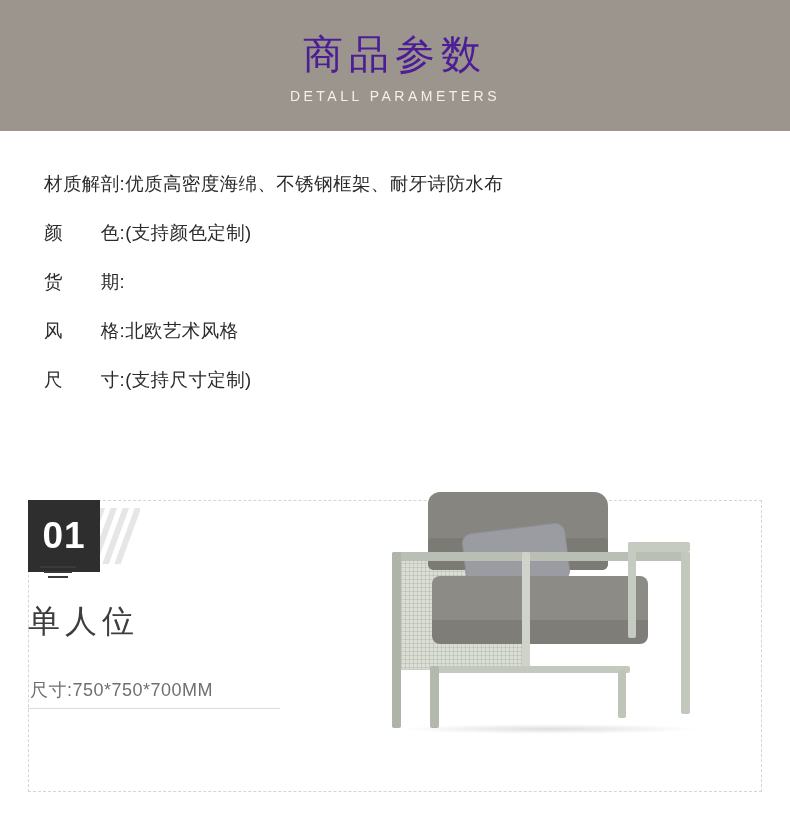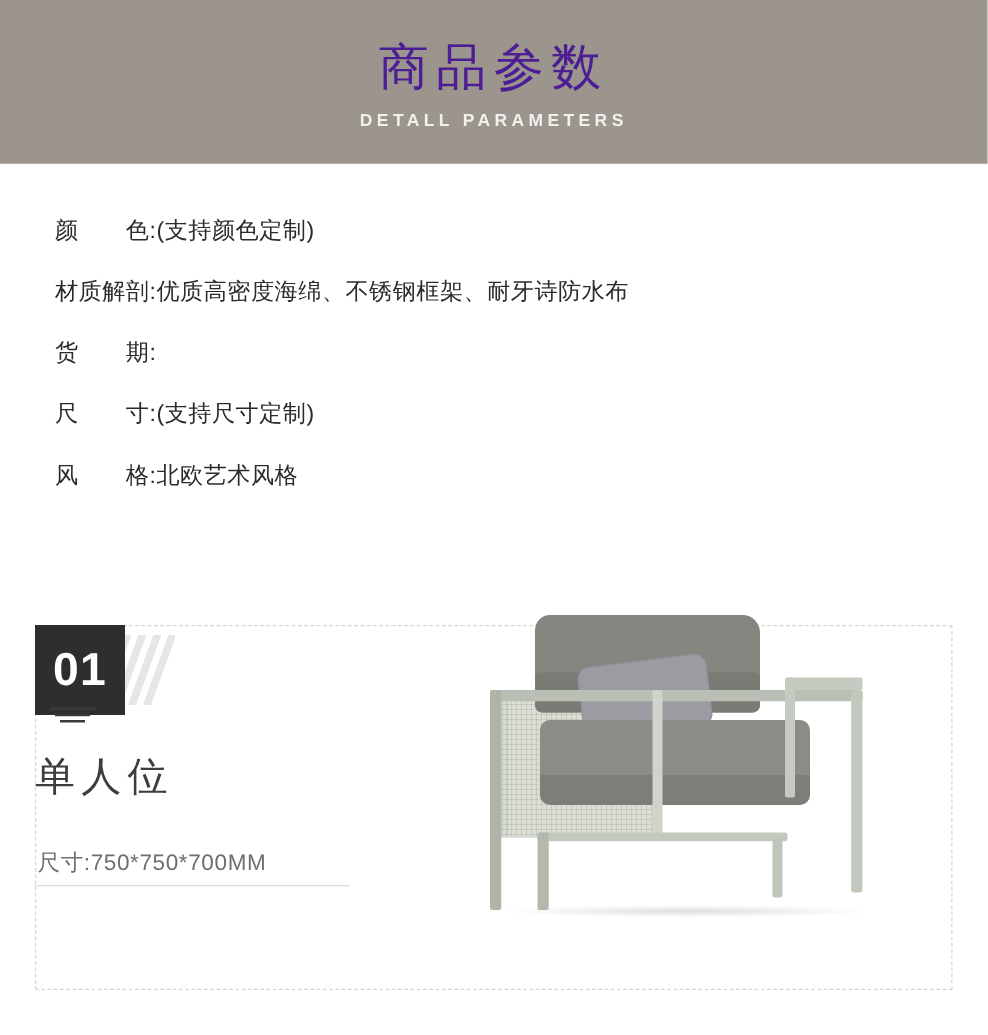--- a/index.html
+++ b/index.html
@@ -39,21 +39,21 @@
     letter-spacing: 6px;
     line-height: 1.1;
     font-weight: 500;
     margin-top: 4px;
   }
   .banner-sub {
     color: #f2f0ee;
     font-size: 14px;
     letter-spacing: 3.5px;
     margin-top: 12px;
-    font-weight: 700;
+    font-weight: 400;
   }
 
   
   .specs {
     position: absolute;
     left: 44px;
     top: 172px;
     width: 700px;
   }
   .spec-row {
@@ -250,37 +250,37 @@
 
 <div class="page">
 
   <div class="banner">
     <div class="banner-title">商品参数</div>
     <div class="banner-sub">DETALL PARAMETERS</div>
   </div>
 
   <div class="specs">
     <div class="spec-row">
+      <span class="spec-label">材质解剖:</span>
+      <span class="spec-value">优质高密度海绵、不锈钢框架、耐牙诗防水布</span>
+    </div>
+    <div class="spec-row">
       <span class="spec-label">颜　　色:</span>
       <span class="spec-value">(支持颜色定制)</span>
     </div>
     <div class="spec-row">
-      <span class="spec-label">材质解剖:</span>
-      <span class="spec-value">优质高密度海绵、不锈钢框架、耐牙诗防水布</span>
-    </div>
-    <div class="spec-row">
       <span class="spec-label">货　　期:</span>
+    </div>
+    <div class="spec-row">
+      <span class="spec-label">风　　格:</span>
+      <span class="spec-value">北欧艺术风格</span>
     </div>
     <div class="spec-row">
       <span class="spec-label">尺　　寸:</span>
       <span class="spec-value">(支持尺寸定制)</span>
-    </div>
-    <div class="spec-row">
-      <span class="spec-label">风　　格:</span>
-      <span class="spec-value">北欧艺术风格</span>
     </div>
   </div>
 
   <div class="product-area">
 
     <div class="dashed-frame"></div>
 
     <div class="badge-stripes">
       <span style="left:0px"></span>
         <span style="left:12px"></span>

